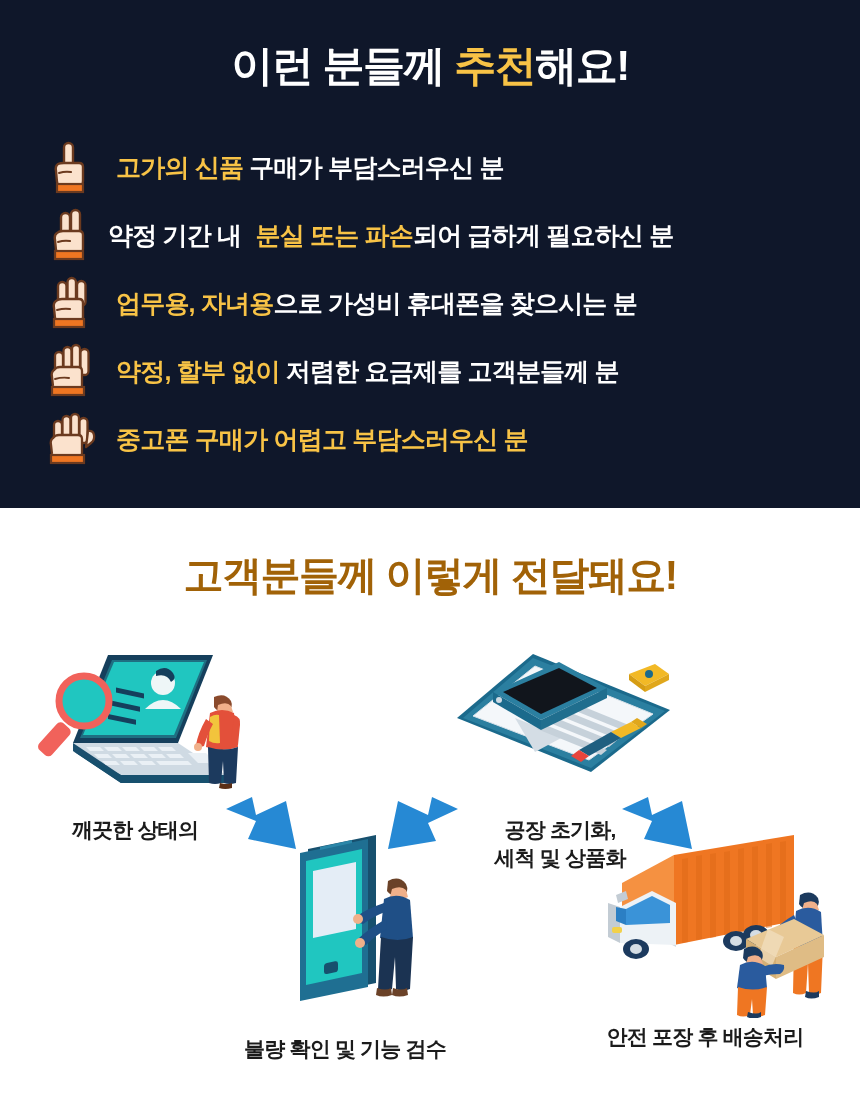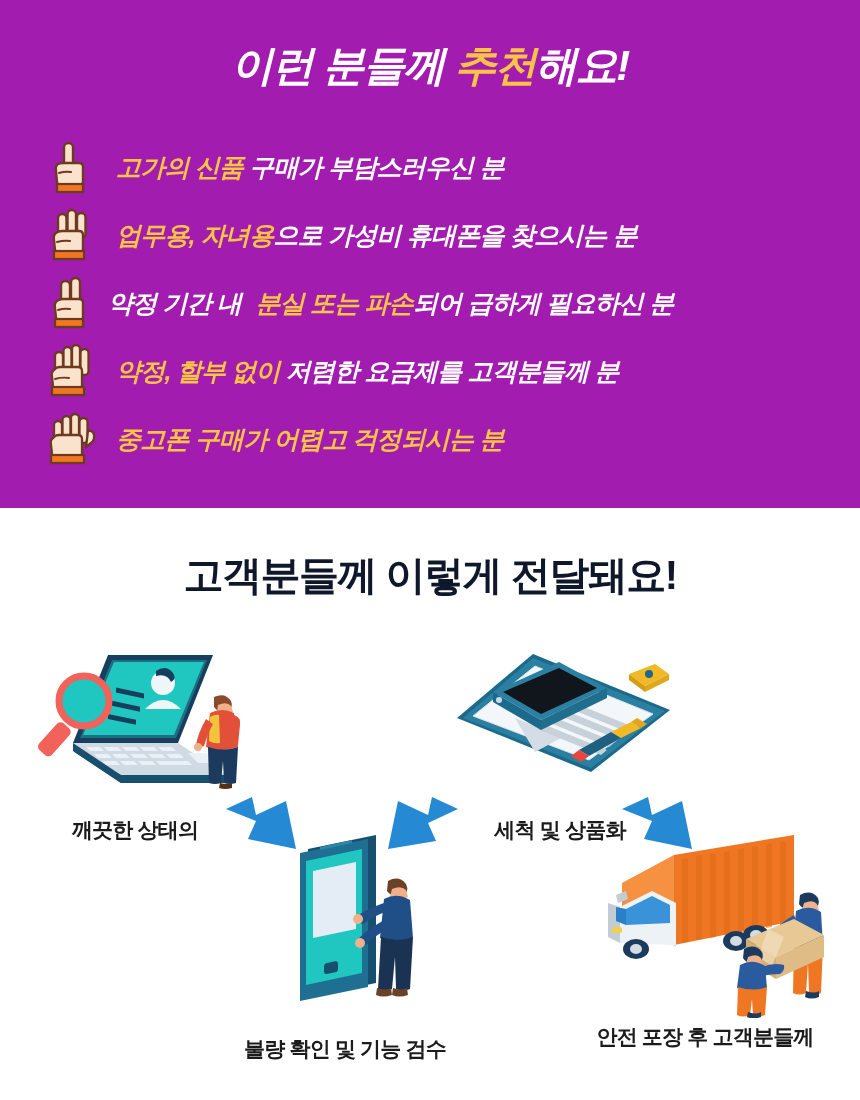--- a/index.html
+++ b/index.html
@@ -11,22 +11,21 @@
     background: #ffffff;
     overflow: hidden;
   }
   .page { position: relative; width: 860px; height: 1100px; }
 
   
   .blue-panel {
     position: absolute;
     left: 0; top: 0;
     width: 860px; height: 508px;
-    background: #a21caf;
-    font-style: italic;
+    background: #0f172a;
   }
   .headline {
     position: absolute;
     left: 0; top: 38px;
     width: 860px;
     text-align: center;
     font-size: 42px;
     font-weight: 900;
     letter-spacing: -1.5px;
     color: #ffffff;
@@ -71,21 +70,21 @@
     background: #ffffff;
   }
   .subhead {
     position: absolute;
     left: 0; top: 40px;
     width: 860px;
     text-align: center;
     font-size: 40px;
     font-weight: 900;
     letter-spacing: -1.5px;
-    color: #0f172a;
+    color: #a16207;
     white-space: nowrap;
   }
 
   .flow { position: absolute; left: 0; top: 0; width: 840px; height: 592px; }
 
   .art { position: absolute; }
   .art svg { display: block; }
 
   .caption {
     position: absolute;
@@ -120,55 +119,55 @@
             <g stroke="#6b3a1f" stroke-width="2.4" stroke-linejoin="round" stroke-linecap="round">
               <rect x="16" y="6" width="9" height="26" rx="4.5" fill="#fbe2cd"></rect>
               <path d="M10 27 q-3 2 -2 7 l1 11 q1 7 8 7 h10 q8 0 8 -8 v-14 q0 -4 -4 -4 h-15 q-4 0 -6 1 z" fill="#fbe2cd"></path>
               <path d="M11 36 q6 -2 12 -1" fill="none" stroke-width="2"></path>
             </g>
             <rect x="9" y="47" width="26" height="8" fill="#ef7622" stroke="#6b3a1f" stroke-width="2.2"></rect>
           </svg>
         </span>
         <span class="bullet-text">
           <span class="y">고가의 신품</span><span> 구매가 부담스러우신 분</span>
+        </span>
+      </li>
+
+      <li class="bullet-row">
+        <span class="hand-slot">
+          <svg viewBox="0 0 50 60">
+            <g stroke="#6b3a1f" stroke-width="2.4" stroke-linejoin="round" stroke-linecap="round">
+              <rect x="13" y="8" width="9" height="25" rx="4.5" fill="#fbe2cd"></rect>
+              <rect x="23" y="5" width="9" height="28" rx="4.5" fill="#fbe2cd"></rect>
+              <path d="M9 28 q-3 2 -2 7 l1 10 q1 7 8 7 h11 q8 0 8 -8 v-14 q0 -4 -4 -4 h-16 q-4 0 -6 2 z" fill="#fbe2cd"></path>
+              <path d="M10 37 q6 -2 12 -1" fill="none" stroke-width="2"></path>
+            </g>
+            <rect x="7" y="46" width="28" height="8" fill="#ef7622" stroke="#6b3a1f" stroke-width="2.2"></rect>
+          </svg>
+        </span>
+        <span class="bullet-text">
+          <span>약정 기간 내 </span><span class="y">분실 또는 파손</span><span>되어 급하게 필요하신 분</span>
         </span>
       </li>
 
       <li class="bullet-row">
         <span class="hand-slot">
           <svg viewBox="0 0 50 60">
             <g stroke="#6b3a1f" stroke-width="2.4" stroke-linejoin="round" stroke-linecap="round">
               <rect x="10" y="9" width="8.5" height="24" rx="4.2" fill="#fbe2cd"></rect>
               <rect x="19.5" y="5" width="8.5" height="28" rx="4.2" fill="#fbe2cd"></rect>
               <rect x="29" y="8" width="8.5" height="25" rx="4.2" fill="#fbe2cd"></rect>
               <path d="M8 28 q-3 2 -2 7 l1 10 q1 7 8 7 h12 q8 0 8 -8 v-14 q0 -4 -4 -4 h-17 q-4 0 -6 2 z" fill="#fbe2cd"></path>
               <path d="M9 37 q7 -2 13 -1" fill="none" stroke-width="2"></path>
             </g>
             <rect x="6" y="46" width="30" height="8" fill="#ef7622" stroke="#6b3a1f" stroke-width="2.2"></rect>
           </svg>
         </span>
         <span class="bullet-text">
           <span class="y">업무용, 자녀용</span><span>으로 가성비 휴대폰을 찾으시는 분</span>
-        </span>
-      </li>
-
-      <li class="bullet-row">
-        <span class="hand-slot">
-          <svg viewBox="0 0 50 60">
-            <g stroke="#6b3a1f" stroke-width="2.4" stroke-linejoin="round" stroke-linecap="round">
-              <rect x="13" y="8" width="9" height="25" rx="4.5" fill="#fbe2cd"></rect>
-              <rect x="23" y="5" width="9" height="28" rx="4.5" fill="#fbe2cd"></rect>
-              <path d="M9 28 q-3 2 -2 7 l1 10 q1 7 8 7 h11 q8 0 8 -8 v-14 q0 -4 -4 -4 h-16 q-4 0 -6 2 z" fill="#fbe2cd"></path>
-              <path d="M10 37 q6 -2 12 -1" fill="none" stroke-width="2"></path>
-            </g>
-            <rect x="7" y="46" width="28" height="8" fill="#ef7622" stroke="#6b3a1f" stroke-width="2.2"></rect>
-          </svg>
-        </span>
-        <span class="bullet-text">
-          <span>약정 기간 내 </span><span class="y">분실 또는 파손</span><span>되어 급하게 필요하신 분</span>
         </span>
       </li>
 
       <li class="bullet-row">
         <span class="hand-slot">
           <svg viewBox="0 0 50 60">
             <g stroke="#6b3a1f" stroke-width="2.3" stroke-linejoin="round" stroke-linecap="round">
               <rect x="7" y="11" width="8" height="23" rx="4" fill="#fbe2cd"></rect>
               <rect x="15.5" y="6" width="8" height="28" rx="4" fill="#fbe2cd"></rect>
               <rect x="24" y="4" width="8" height="30" rx="4" fill="#fbe2cd"></rect>
@@ -192,21 +191,21 @@
               <rect x="14.5" y="7" width="8" height="27" rx="4" fill="#fbe2cd"></rect>
               <rect x="23" y="5" width="8" height="29" rx="4" fill="#fbe2cd"></rect>
               <rect x="31.5" y="9" width="8" height="25" rx="4" fill="#fbe2cd"></rect>
               <path d="M40 22 q5 -1 6 4 q1 5 -3 8 l-5 4 z" fill="#fbe2cd"></path>
               <path d="M5 29 q-3 2 -2 7 l1 9 q1 7 8 7 h14 q8 0 8 -8 v-14 q0 -4 -4 -4 h-19 q-4 0 -6 3 z" fill="#fbe2cd"></path>
             </g>
             <rect x="3" y="46" width="33" height="8" fill="#ef7622" stroke="#6b3a1f" stroke-width="2.2"></rect>
           </svg>
         </span>
         <span class="bullet-text">
-          <span class="y">중고폰 구매가 어렵고 걱정되시는 분</span>
+          <span class="y">중고폰 구매가 어렵고 부담스러우신 분</span>
         </span>
       </li>
 
     </ul>
   </section>
 
   <section class="white-panel">
 
     <h2 class="subhead">고객분들께 이렇게 전달돼요!</h2>
 
@@ -345,20 +344,21 @@
 
           <g>
             <path d="M156 84 L176 74 L186 80 L166 90 Z" fill="#f2b926"></path>
             <path d="M156 84 L166 90 L134 108 L124 102 Z" fill="#1f5f80"></path>
             <path d="M124 102 L134 108 L126 114 L116 108 Z" fill="#e8453c"></path>
             <path d="M176 74 L186 80 L192 76 L182 70 Z" fill="#e0a71c"></path>
           </g>
         </svg>
       </div>
       <div class="caption" style="left:420px; top:308px; width:280px;">
+        <div>공장 초기화,</div>
         <div>세척 및 상품화</div>
       </div>
 
       <div class="arrow" style="left:618px; top:283px;">
         <svg width="78" height="66" viewBox="0 0 78 66">
           <path d="M4 18 L30 6 L34 24 L64 10 L74 58 L26 48 L34 30 Z" fill="#2689d4"></path>
         </svg>
       </div>
 
       <div class="art" style="left:608px; top:325px;">
@@ -413,19 +413,19 @@
             <path d="M136 116 q11 -6 18 3 q3 8 -5 11 q-10 2 -14 -5 z" fill="#1c3a5e"></path>
             <path d="M140 124 q9 -4 13 1 l2 6 q-9 5 -17 0 z" fill="#f0b08a"></path>
             <path d="M132 132 q13 -7 25 1 l2 22 q-16 6 -30 0 z" fill="#2a5b9e"></path>
             <path d="M130 154 q15 5 29 0 l-2 28 q-7 3 -12 0 l-1 -16 l-2 16 q-7 3 -13 0 z" fill="#ef7622"></path>
             <path d="M140 179 q9 3 13 0 l0 5 q-8 3 -14 0 z" fill="#1c3a5e"></path>
             <path d="M154 134 q12 -5 22 -2 q1 6 -4 9 q-10 0 -18 2 z" fill="#2a5b9e"></path>
           </g>
         </svg>
       </div>
       <div class="caption" style="left:555px; top:515px; width:300px;">
-        <div>안전 포장 후 고객분들께</div>
+        <div>안전 포장 후 배송처리</div>
       </div>
 
     </div>
   </section>
 
 </div>
 
 </body></html>

